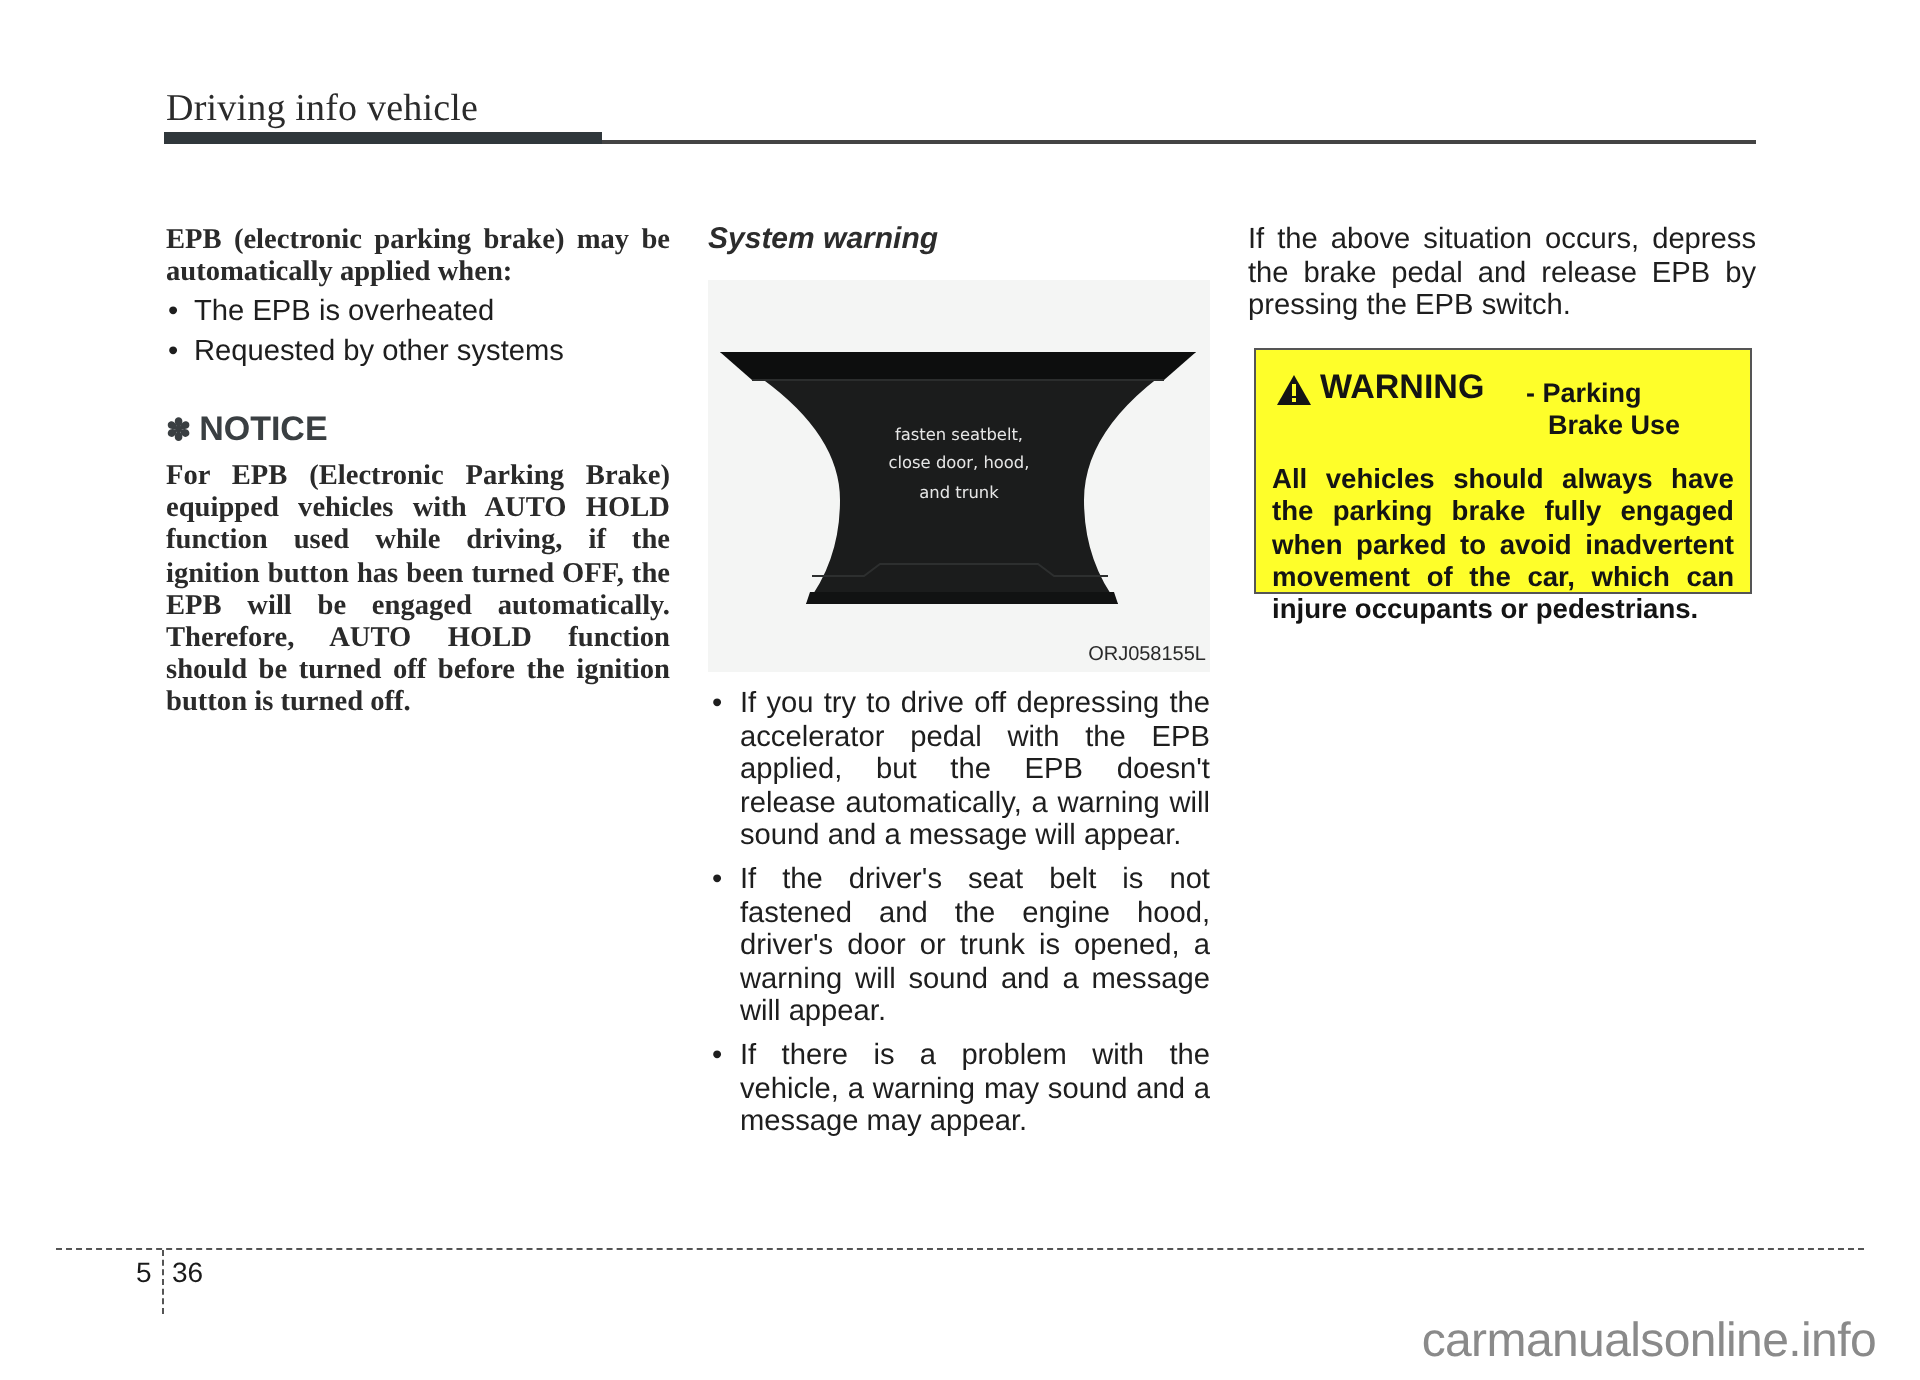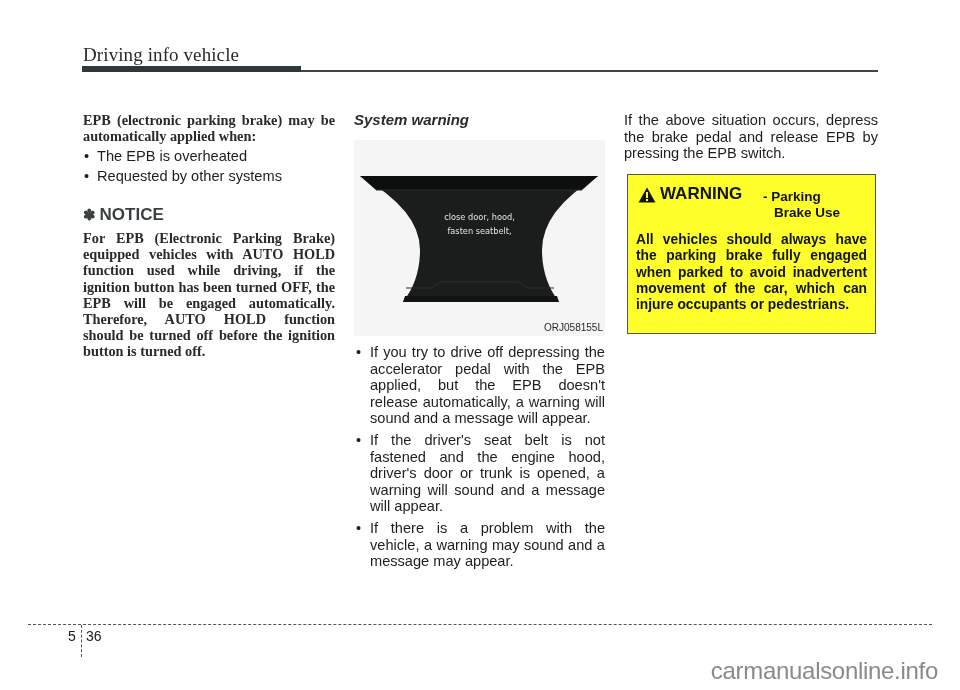--- a/index.html
+++ b/index.html
@@ -57,21 +57,21 @@
     position: absolute; right: 2px; bottom: 3px;
     font-family: "Liberation Sans", sans-serif; font-size: 10px; color: #2a2a2a;
   }
   .bullets2 { position: absolute; left: 354px; top: 344px; width: 251px; margin: 0; padding: 0; list-style: none; }
   .bullets2 li { position: relative; padding-left: 16px; margin-bottom: 5px; text-align: justify; }
   .bullets2 li .dot { position: absolute; left: 2px; top: 0; }
 
   .col3-text { position: absolute; left: 624px; top: 112px; width: 254px; text-align: justify; }
 
   .warning-box {
-    position: absolute; left: 627px; top: 174px; width: 249px; height: 160px;
+    position: absolute; left: 627px; top: 174px; width: 249px; height: 123px;
     background: #fefe2a; border: 1px solid #555;
     box-sizing: border-box; padding: 10px 8px 0 8px;
     font-family: "Liberation Sans", sans-serif; color: #141414;
   }
   .warn-head { position: relative; height: 34px; }
   .warn-icon { position: absolute; left: 2px; top: 2px; }
   .warn-word { position: absolute; left: 24px; top: -1px; font-weight: bold; font-size: 17px; }
   .warn-sub1 { position: absolute; left: 127px; top: 4px; font-weight: bold; font-size: 13.5px; }
   .warn-sub2 { position: absolute; left: 138px; top: 20px; font-weight: bold; font-size: 13.5px; }
   .warn-body { font-weight: bold; font-size: 13.8px; line-height: 16.3px; margin-top: 13px; text-align: justify; }
@@ -113,22 +113,23 @@
 
 <div class="figure">
   <svg width="251" height="196" viewBox="0 0 251 196">
     <path d="M6 36 L244 36 Q188 70 188 110 Q188 140 205 162 L49 162 Q66 140 66 110 Q66 70 6 36 Z" fill="#1b1c1c"></path>
     <path d="M6 36 L244 36 L228 50 L22 50 Z" fill="#0d0e0e"></path>
     <line x1="22" y1="50" x2="228" y2="50" stroke="#2b2d2d" stroke-width="1"></line>
     <path d="M52 148 L78 148 L86 142 L165 142 L173 148 L200 148" stroke="#2d2f2f" stroke-width="1" fill="none"></path>
     <path d="M49 162 L205 162 L203 156 L51 156 Z" fill="#111212"></path>
   </svg>
   <div class="cluster-text">
+    <div>fasten seatbelt,</div>
     <div>close door, hood,</div>
-    <div>fasten seatbelt,</div>
+    <div>and trunk</div>
   </div>
   <div class="fig-code">ORJ058155L</div>
 </div>
 
 <ul class="bullets2 sans-body">
   <li><span class="dot">•</span><span>If you try to drive off depressing the accelerator pedal with the EPB applied, but the EPB doesn't release automatically, a warning will sound and a message will appear.</span></li>
   <li><span class="dot">•</span><span>If the driver's seat belt is not fastened and the engine hood, driver's door or trunk is opened, a warning will sound and a message will appear.</span></li>
   <li><span class="dot">•</span><span>If there is a problem with the vehicle, a warning may sound and a message may appear.</span></li>
 </ul>
 

